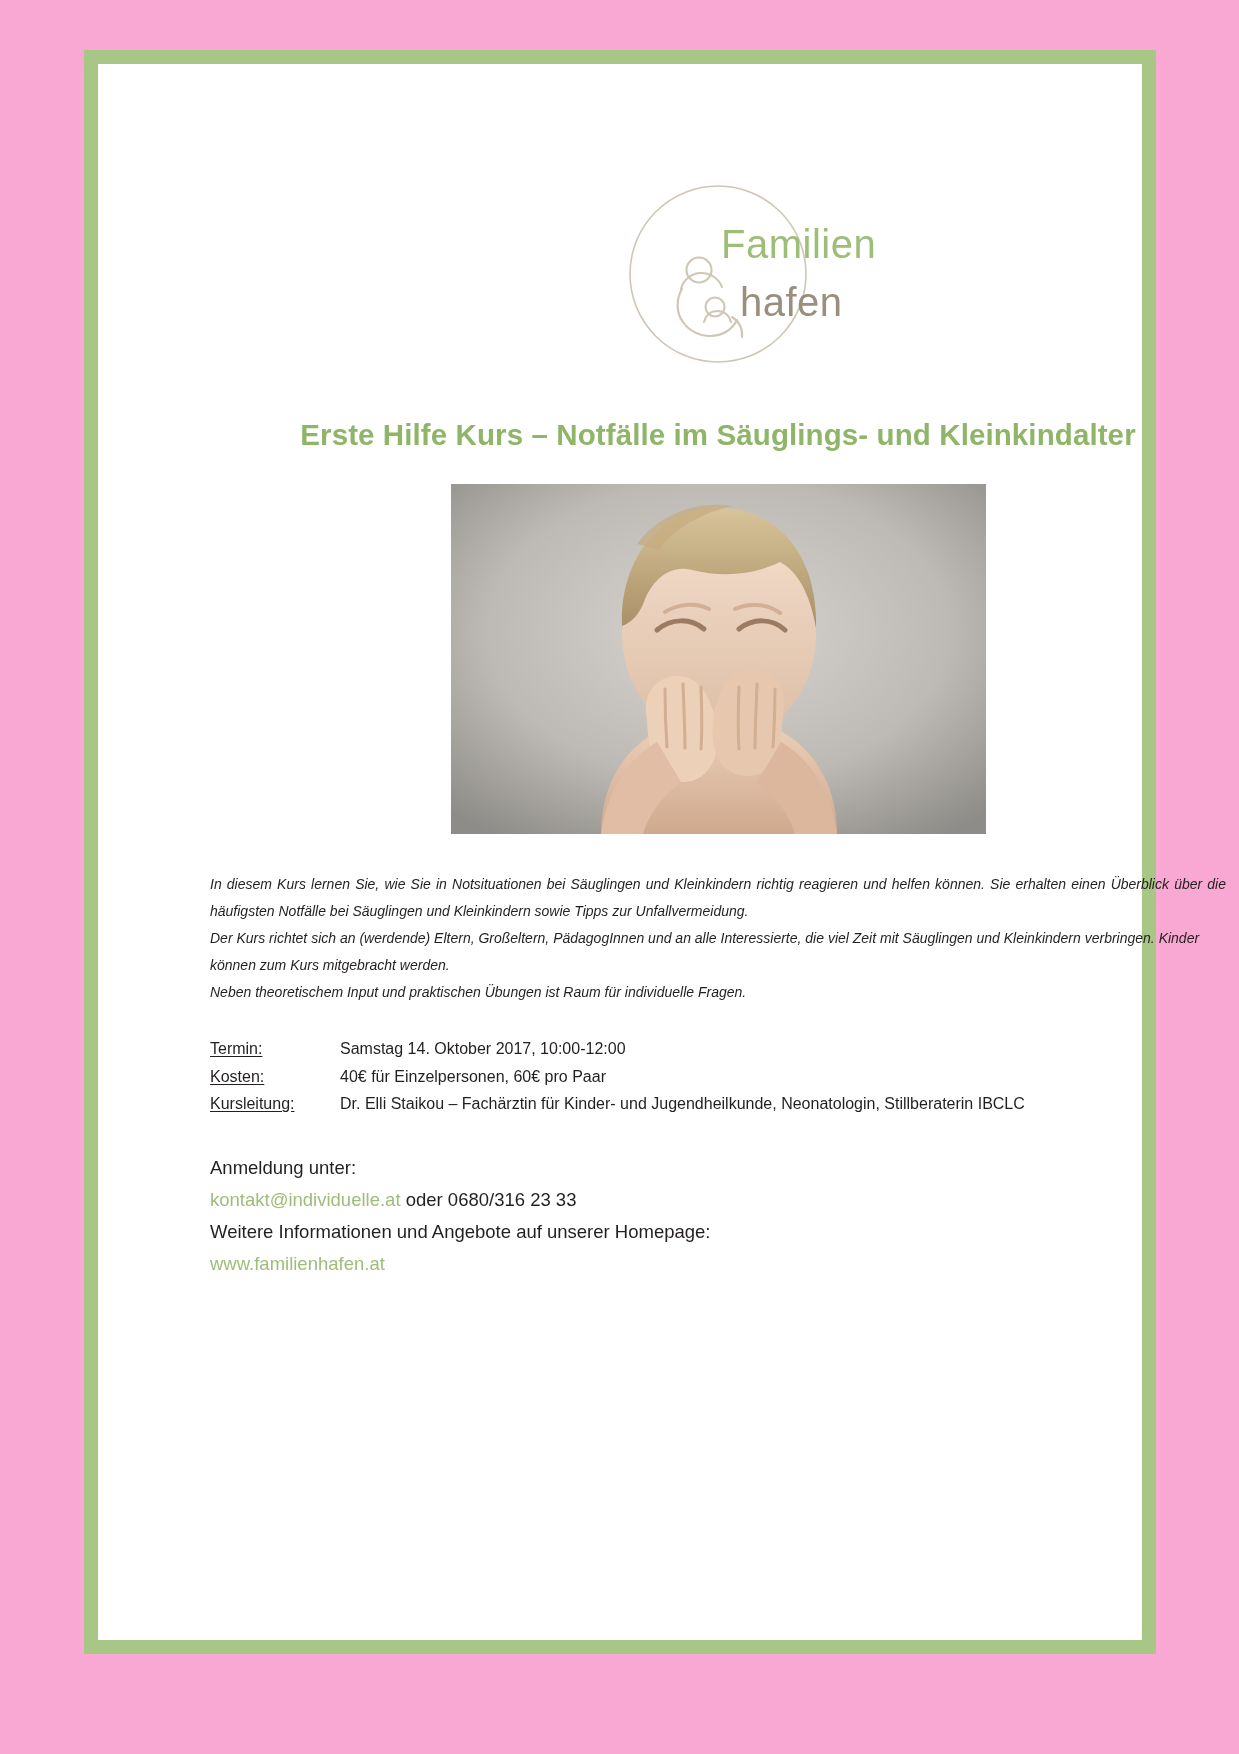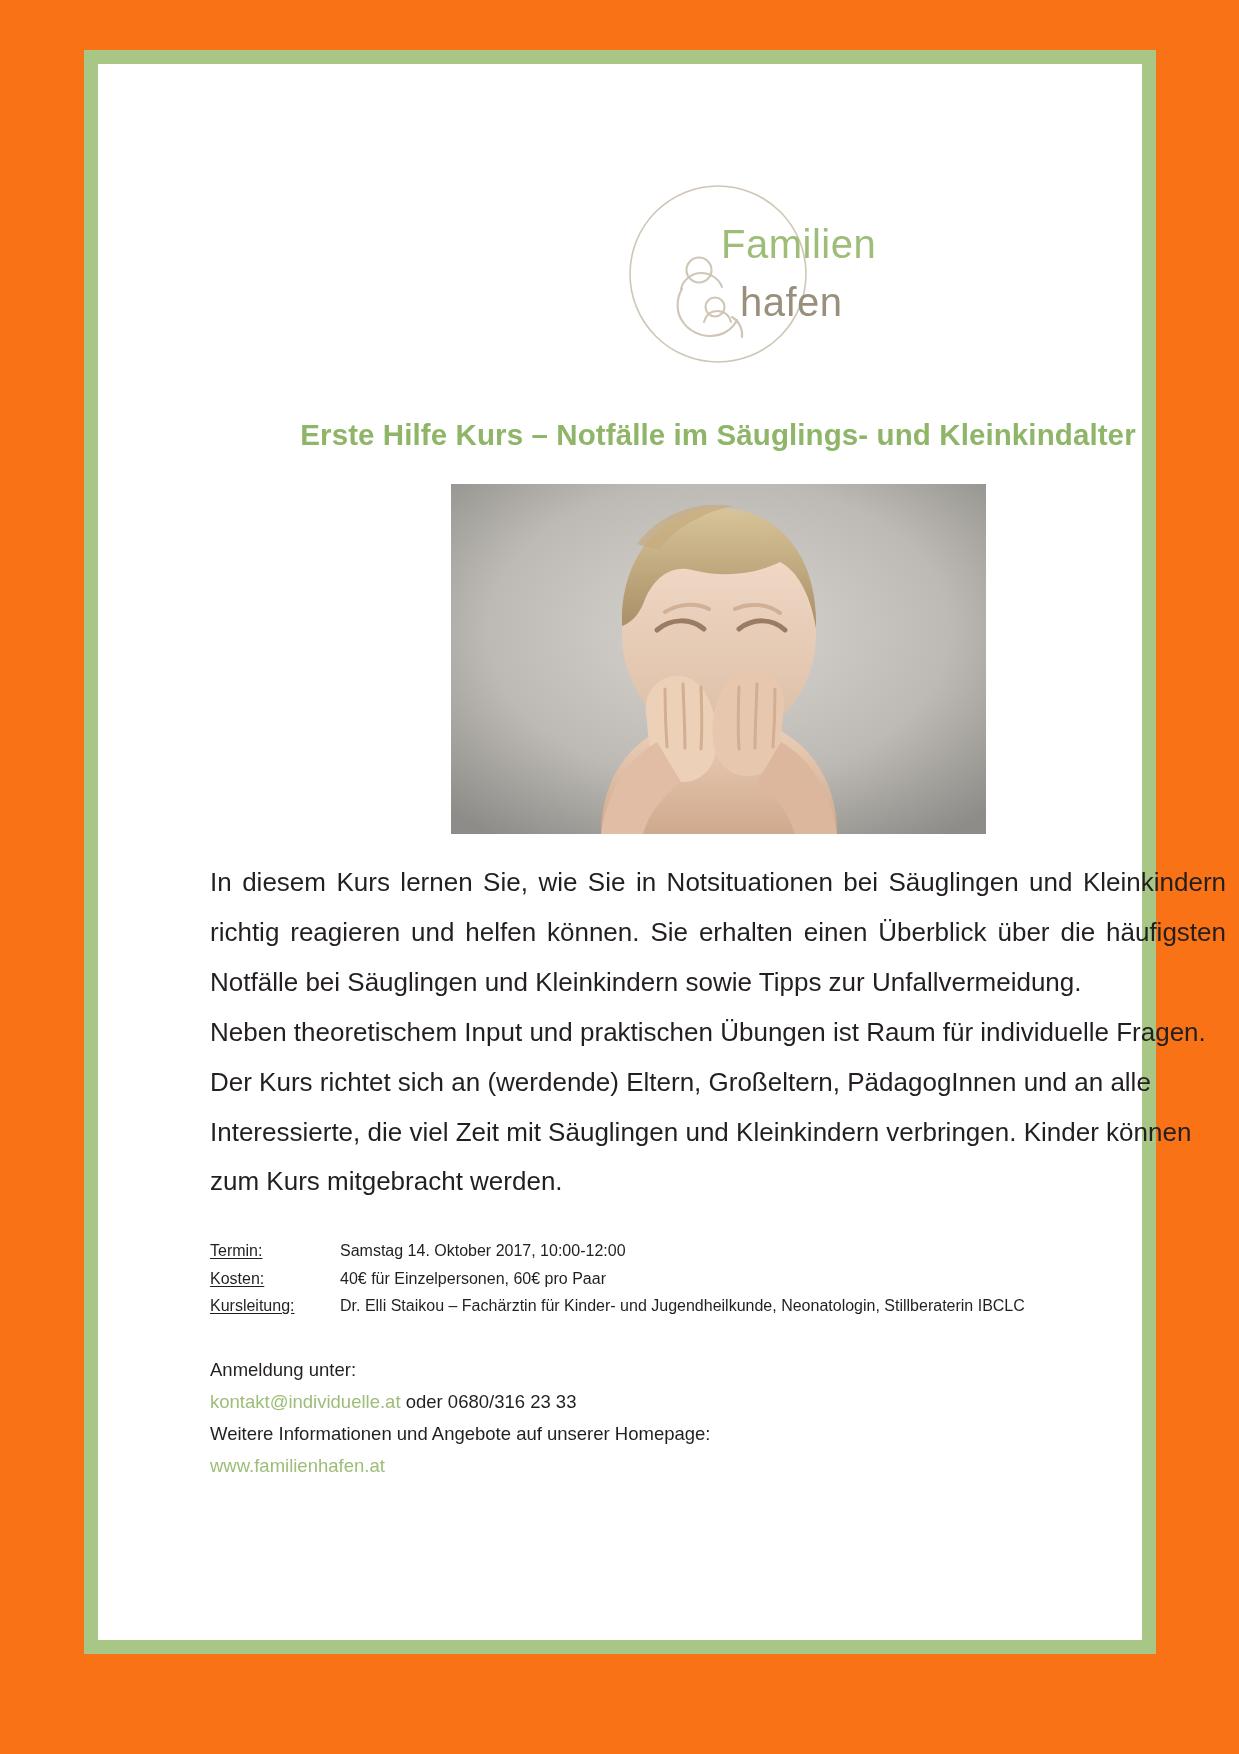--- a/index.html
+++ b/index.html
@@ -14,21 +14,21 @@
     color: #2d2d2d;
     position: relative;
     overflow: hidden;
   }
 
   .page {
     position: absolute;
     left: 0; top: 0;
     width: 1239px;
     height: 1754px;
-    background: #f97316;
+    background: #f9a8d4;
   }
 
   .green-frame {
     position: absolute;
     left: 84px;
     top: 50px;
     width: 1072px;
     height: 1604px;
     border: 14px solid #a8c686;
     box-sizing: border-box;
@@ -88,24 +88,25 @@
     width: 535px;
     height: 350px;
     position: relative;
     overflow: hidden;
     background: #c9c6c1;
   }
   .photo svg { display: block; }
 
   
   .body-text {
-    margin-top: 24px;
-    font-size: 26px;
+    margin-top: 37px;
+    font-size: 14px;
     line-height: 1.92;
     color: #231f20;
+    font-style: italic;
   }
   .body-text p { margin: 0; }
   .body-text p.justified { text-align: justify; }
 
   
   .details {
     margin-top: 30px;
     font-size: 16px;
     line-height: 1.72;
     color: #231f20;
@@ -218,22 +219,22 @@
             <path d="M150 350 c6 -44 28 -76 56 -92 l24 40 c-20 16 -32 32 -38 52 z" fill="#e0bda4"></path>
             <path d="M386 350 c-6 -44 -28 -76 -56 -92 l-24 40 c20 16 32 32 38 52 z" fill="#dcb79e"></path>
 
             <rect width="535" height="350" fill="none"></rect>
           </svg>
         </div>
       </div>
 
       <div class="body-text">
         <p class="justified">In diesem Kurs lernen Sie, wie Sie in Notsituationen bei Säuglingen und Kleinkindern richtig reagieren und helfen können. Sie erhalten einen Überblick über die häufigsten Notfälle bei Säuglingen und Kleinkindern sowie Tipps zur Unfallvermeidung.</p>
+        <p>Der Kurs richtet sich an (werdende) Eltern, Großeltern, PädagogInnen und an alle Interessierte, die viel Zeit mit Säuglingen und Kleinkindern verbringen. Kinder können zum Kurs mitgebracht werden.</p>
         <p>Neben theoretischem Input und praktischen Übungen ist Raum für individuelle Fragen.</p>
-        <p>Der Kurs richtet sich an (werdende) Eltern, Großeltern, PädagogInnen und an alle Interessierte, die viel Zeit mit Säuglingen und Kleinkindern verbringen. Kinder können zum Kurs mitgebracht werden.</p>
       </div>
 
       <div class="details">
         <div class="detail-row">
           <div class="detail-label">Termin:</div>
           <div class="detail-value">Samstag 14. Oktober 2017, 10:00-12:00</div>
         </div>
         <div class="detail-row">
           <div class="detail-label">Kosten:</div>
           <div class="detail-value">40€ für Einzelpersonen, 60€ pro Paar</div>

